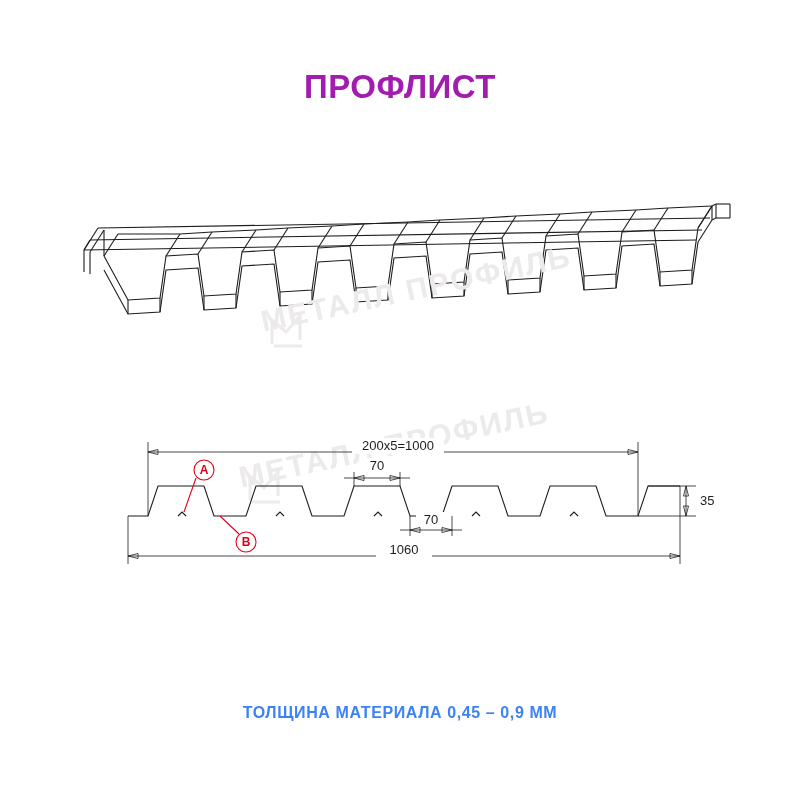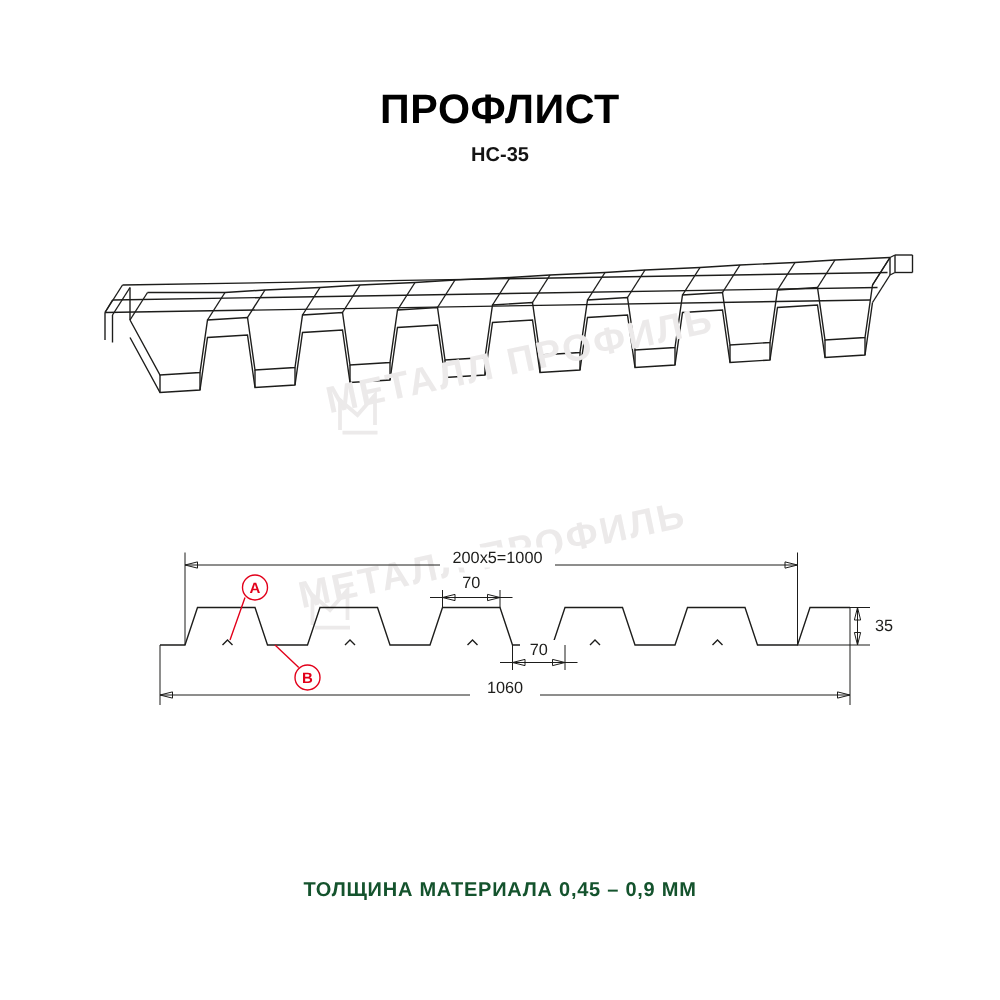--- a/index.html
+++ b/index.html
@@ -21,42 +21,42 @@
   }
   .title {
     position: absolute;
     top: 68px;
     left: 0;
     width: 800px;
     text-align: center;
     font-size: 33px;
     font-weight: bold;
     letter-spacing: 0.5px;
-    color: #000000;
+    color: #a21caf;
   }
   .subtitle {
     position: absolute;
     top: 116px;
     left: 0;
     width: 800px;
     text-align: center;
     font-size: 16px;
     font-weight: bold;
     color: #141414;
   }
   .footer {
     position: absolute;
     top: 704px;
     left: 0;
     width: 800px;
     text-align: center;
     font-size: 16px;
     font-weight: bold;
     letter-spacing: 0.6px;
-    color: #14532d;
+    color: #3b82f6;
   }
   .iso-wrap {
     position: absolute;
     left: 70px;
     top: 200px;
     width: 680px;
     height: 150px;
   }
   .draw-wrap {
     position: absolute;
@@ -104,21 +104,20 @@
     fill: #e2001a;
   }
   .cal { fill: none; stroke: #e2001a; stroke-width: 1.1; }
 </style>
 </head>
 <body>
 
 <div class="page">
 
   <div class="title">ПРОФЛИСТ</div>
-  <div class="subtitle">НС-35</div>
 
   <div class="iso-wrap">
     <svg width="680" height="150" viewBox="0 0 680 150">
       <g class="ln">
 
         <path d="M28 28 L640 18"></path>
         <path d="M20 40 L632 30"></path>
         <path d="M14 50 L626 40"></path>
 
         <path d="M28 28 L14 50"></path>

